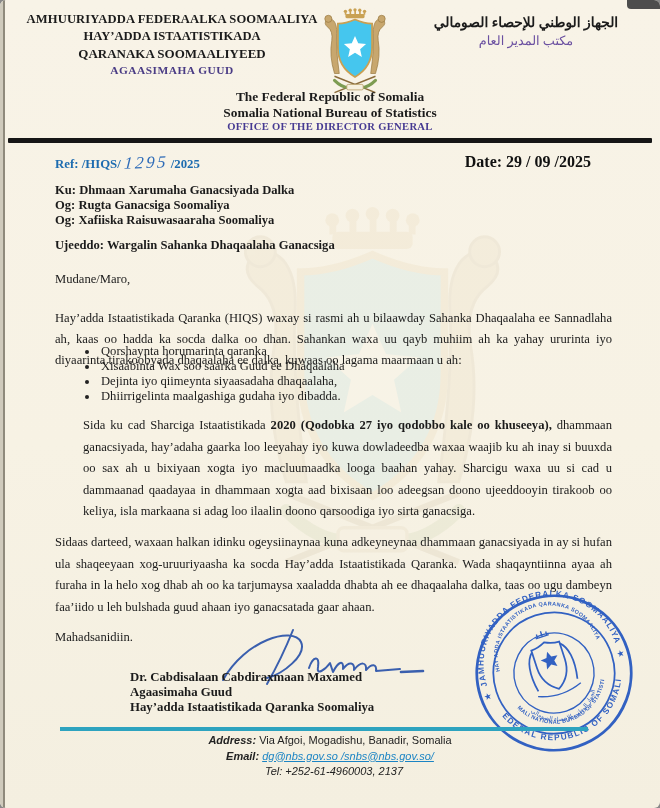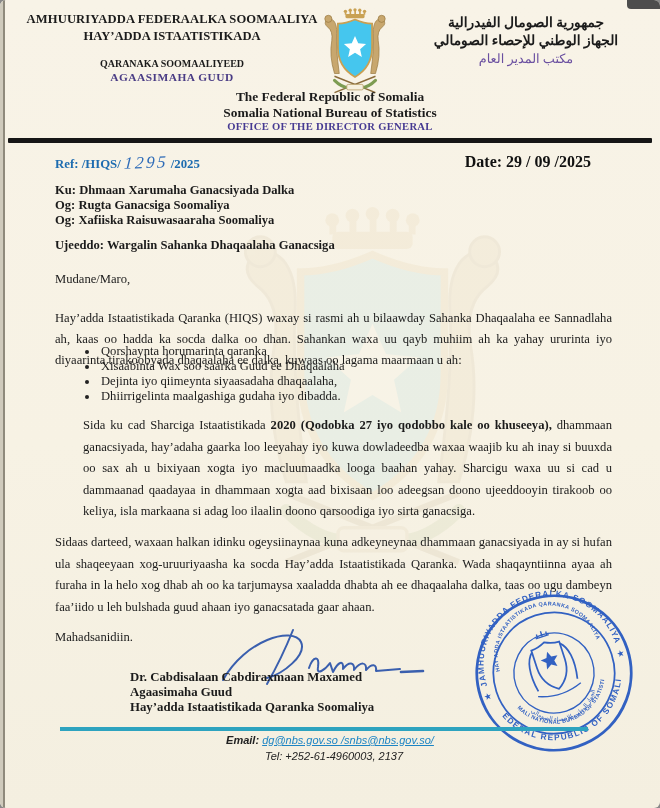--- a/index.html
+++ b/index.html
@@ -11,21 +11,21 @@
   
   .edge-left{position:absolute;left:0;top:0;width:3px;height:808px;background:#cfcabc;}
   .edge-line{position:absolute;left:3px;top:0;width:2px;height:808px;background:#8f8a7c;}
   .corner-clip{position:absolute;right:0;top:0;width:33px;height:9px;background:#4d4d4d;border-radius:0 0 0 4px;}
   
   .watermark{position:absolute;left:200px;top:168px;width:345px;height:455px;opacity:0.075;pointer-events:none;}
   
   .hdr-left{position:absolute;left:24px;top:12px;width:296px;text-align:center;}
   .hdr-left .l1{font-weight:bold;font-size:12.6px;letter-spacing:.1px;white-space:nowrap;}
   .hdr-left .l2{font-weight:bold;font-size:12.6px;margin-top:2px;}
-  .hdr-left .l3{font-weight:bold;font-size:10px;margin-top:14px;}
+  .hdr-left .l3{font-weight:bold;font-size:13px;margin-top:2px;}
   .hdr-left .l4{font-weight:bold;font-size:11.4px;margin-top:2px;color:#4a3c85;letter-spacing:.5px;}
   .hdr-emblem{position:absolute;left:314px;top:4px;width:82px;height:98px;}
   .hdr-right{position:absolute;left:408px;top:14px;width:236px;text-align:center;direction:rtl;}
   .hdr-right .a1,.hdr-right .a2{font-weight:bold;font-size:13.8px;line-height:18px;}
   .hdr-right .a3{font-size:12.8px;line-height:18px;color:#6a4fa0;}
   .hdr-center{position:absolute;left:0;top:89px;width:100%;text-align:center;}
   .hdr-center .c1,.hdr-center .c2{font-weight:bold;font-size:13.4px;line-height:15.5px;}
   .hdr-center .c3{font-weight:bold;font-size:10.6px;line-height:14px;color:#463a92;letter-spacing:.3px;}
   .divider-main{position:absolute;left:8px;right:8px;top:138px;height:5px;background:#161616;border-radius:1px;}
   
@@ -115,21 +115,20 @@
     <div class="l2">HAY’ADDA ISTAATISTIKADA</div>
     <div class="l3">QARANAKA SOOMAALIYEED</div>
     <div class="l4">AGAASIMAHA GUUD</div>
   </div>
 
   <svg class="hdr-emblem" viewBox="0 0 120 132">
       <use href="#emblem-sym"></use>
     </svg>
 
   <div class="hdr-right">
-    <div class="a1">جمهورية الصومال الفيدرالية</div>
     <div class="a2">الجهاز الوطني للإحصاء الصومالي</div>
     <div class="a3">مكتب المدير العام</div>
   </div>
 
   <div class="hdr-center">
     <div class="c1">The Federal Republic of Somalia</div>
     <div class="c2">Somalia National Bureau of Statistics</div>
     <div class="c3">OFFICE OF THE DIRECTOR GENERAL</div>
   </div>
 
@@ -219,16 +218,17 @@
         <path d="M64 98 C 60 78 63 64 70 58"></path>
         <path d="M106 98 C 110 78 107 64 100 58"></path>
         <path d="M78 46 h14 M80 42 v4 M85 40 v6 M90 42 v4" stroke-width="1.4"></path>
         <path d="M62 103 Q85 112 108 103" stroke-width="1.4"></path>
       </g>
     </g>
   </svg>
 
   <div class="divider-footer"></div>
   <div class="footer">
+    <div><span class="lbl">Address:</span> <span>Via Afgoi, Mogadishu, Banadir, Somalia</span></div>
     <div><span class="lbl">Email:</span> <span class="email-link">dg@nbs.gov.so /snbs@nbs.gov.so/</span></div>
     <div class="it">Tel: +252-61-4960003, 2137</div>
   </div>
 </div>
 
 </body></html>

